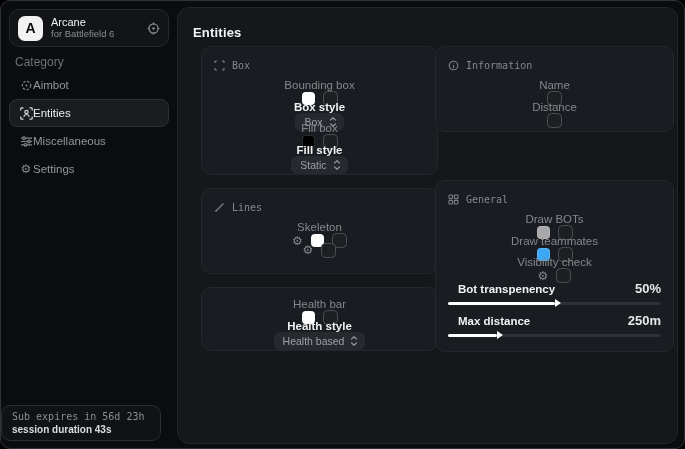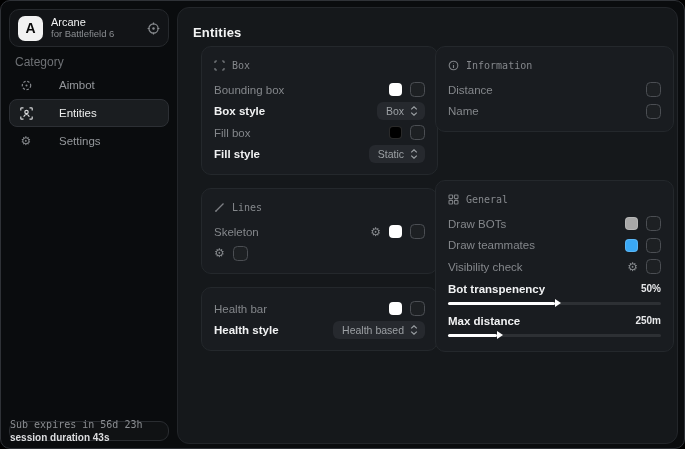--- a/index.html
+++ b/index.html
@@ -30,35 +30,35 @@
   .brand-sub  { color:#8a8d91; font-size:9.5px; }
   .brand-gear { color:#8a8d91; flex:0 0 auto; display:flex; }
 
   .category-label {
     position:absolute; left:14px; top:54px;
     color:#6e7175; font-size:12px;
   }
 
   .nav { position:absolute; left:8px; top:70px; width:160px; }
   .nav-item {
-    height:28px; display:flex; align-items:center; gap:26px;
+    height:28px; display:flex; align-items:center; gap:0;
     padding:0 9px; border-radius:8px; border:1px solid transparent;
     color:#94979b; font-size:11.5px; cursor:default;
   }
   .nav-item .nav-icon { display:flex; color:#85888c; width:14px; justify-content:center; }
   .nav-item.selected {
     background:#1a1d20; border-color:#2c2f34; color:#eceded;
   }
   .nav-item.selected .nav-icon { color:#d5d6d8; }
 
   .sub-box {
-    position:absolute; left:8px; bottom:7px; width:160px; height:20px;
+    position:absolute; left:0; bottom:7px; width:160px; height:36px;
     border:1px solid #2a2d31; border-radius:9px;
     display:flex; flex-direction:column; justify-content:center;
-    padding:0 0; gap:2px; background:#101214;
+    padding:0 10px; gap:2px; background:#101214;
   }
   .sub-line1 { font-family:"DejaVu Sans Mono",monospace; font-size:10px; color:#8b8e92; }
   .sub-line2 { font-size:10px; font-weight:bold; color:#dcdddf; }
 
   
   .main-panel {
     position:absolute; left:176px; top:6px; width:501px; height:437px;
     background:#15181b; border:1px solid #23262a; border-radius:12px;
   }
   .page-title {
@@ -74,21 +74,21 @@
     background:#191c20; border:1px solid #24282c; border-radius:10px;
     padding:10px 12px 9px 12px;
     display:flex; flex-direction:column;
   }
   .card-header {
     display:flex; align-items:center; gap:7px; height:16px; margin-bottom:6px;
     font-family:"DejaVu Sans Mono",monospace; font-size:10px; color:#85888c;
   }
   .card-header .hdr-icon { display:flex; color:#7d8084; }
 
-  .row { display:flex; align-items:center; height:21.5px; }
+  .row { display:flex; align-items:center; height:21.5px;flex-direction:column; }
   .row-label { flex:1 1 auto; font-size:11.5px; color:#84878b; }
   .row-label.em { color:#f1f2f3; font-weight:bold; }
   .row-controls { display:flex; align-items:center; gap:8px; }
 
   .checkbox {
     width:15px; height:15px; border-radius:4.5px;
     border:1.5px solid #4b4e53; background:#1d2023; cursor:pointer;
   }
   .swatch {
     width:13px; height:13px; border-radius:4px;
@@ -98,23 +98,23 @@
     font-family:"DejaVu Sans",sans-serif; }
 
   .select-pill {
     display:flex; align-items:center; gap:6px;
     background:#26292e; border-radius:6px; padding:3px 7px 3px 9px;
     color:#9ca0a4; font-size:10.5px; cursor:pointer;
   }
   .select-pill .unfold { display:flex; color:#9ca0a4; }
 
   .slider-group { margin-top:2px; margin-bottom:5px; }
-  .slider-head { display:flex; align-items:center; height:18px; }
+  .slider-head { display:flex; align-items:center; height:18px;margin-left:10px; }
   .slider-label { flex:1; font-size:11.5px; font-weight:bold; color:#f1f2f3; }
-  .slider-value { font-size:10px; font-weight:bold; color:#e6e7e9; }
+  .slider-value { font-size:13px; font-weight:bold; color:#e6e7e9; }
   .slider-track {
     margin-top:4px; height:3px; border-radius:2px; background:#2d3034;
     position:relative; cursor:pointer;
   }
   .slider-fill {
     position:absolute; left:0; top:0; height:3px; border-radius:2px; background:#ffffff;
   }
   .slider-fill::after {
     content:""; position:absolute; right:-6px; top:-2.5px;
     border-left:6px solid #ffffff;
@@ -161,20 +161,31 @@
         <span class="nav-icon">
           <svg width="13" height="13" viewBox="0 0 13 13" fill="none" stroke="currentColor" stroke-width="1.2">
             <path d="M3.5 0.8H1.6a0.8 0.8 0 0 0-0.8 0.8v1.9M9.5 0.8h1.9a0.8 0.8 0 0 1 0.8 0.8v1.9M3.5 12.2H1.6a0.8 0.8 0 0 1-0.8-0.8V9.5M9.5 12.2h1.9a0.8 0.8 0 0 0 0.8-0.8V9.5"></path>
             <circle cx="6.5" cy="5" r="1.7"></circle>
             <path d="M3.7 9.8c0.5-1.6 1.6-2.3 2.8-2.3s2.3 0.7 2.8 2.3"></path>
           </svg>
         </span>
         <span>Entities</span>
       </div>
       <div class="nav-item">
+        <span class="nav-icon">
+          <svg width="13" height="13" viewBox="0 0 13 13" fill="none" stroke="currentColor" stroke-width="1.2">
+            <path d="M1 3.2h11M1 6.5h11M1 9.8h11"></path>
+            <circle cx="4" cy="3.2" r="1.3" fill="#15171a"></circle>
+            <circle cx="9" cy="6.5" r="1.3" fill="#15171a"></circle>
+            <circle cx="5.5" cy="9.8" r="1.3" fill="#15171a"></circle>
+          </svg>
+        </span>
+        <span>Miscellaneous</span>
+      </div>
+      <div class="nav-item">
         <span class="nav-icon gear-glyph">⚙</span>
         <span>Settings</span>
       </div>
     </div>
 
     <div class="sub-box">
       <div class="sub-line1">Sub expires in 56d 23h</div>
       <div class="sub-line2">session duration 43s</div>
     </div>
   </div>
@@ -291,27 +302,27 @@
         <div class="card-header">
           <span class="hdr-icon">
             <svg width="11" height="11" viewBox="0 0 11 11" fill="none" stroke="currentColor" stroke-width="1.1">
               <circle cx="5.5" cy="5.5" r="4.3"></circle>
               <path d="M5.5 5v3M5.5 3.1v0.4"></path>
             </svg>
           </span>
           <span>Information</span>
         </div>
         <div class="row">
+          <span class="row-label">Name</span>
+          <span class="row-controls">
+            <span class="checkbox"></span>
+          </span>
+        </div>
+        <div class="row">
           <span class="row-label">Distance</span>
-          <span class="row-controls">
-            <span class="checkbox"></span>
-          </span>
-        </div>
-        <div class="row">
-          <span class="row-label">Name</span>
           <span class="row-controls">
             <span class="checkbox"></span>
           </span>
         </div>
       </div>
 
       <div class="card">
         <div class="card-header">
           <span class="hdr-icon">
             <svg width="11" height="11" viewBox="0 0 11 11" fill="none" stroke="currentColor" stroke-width="1.1">

